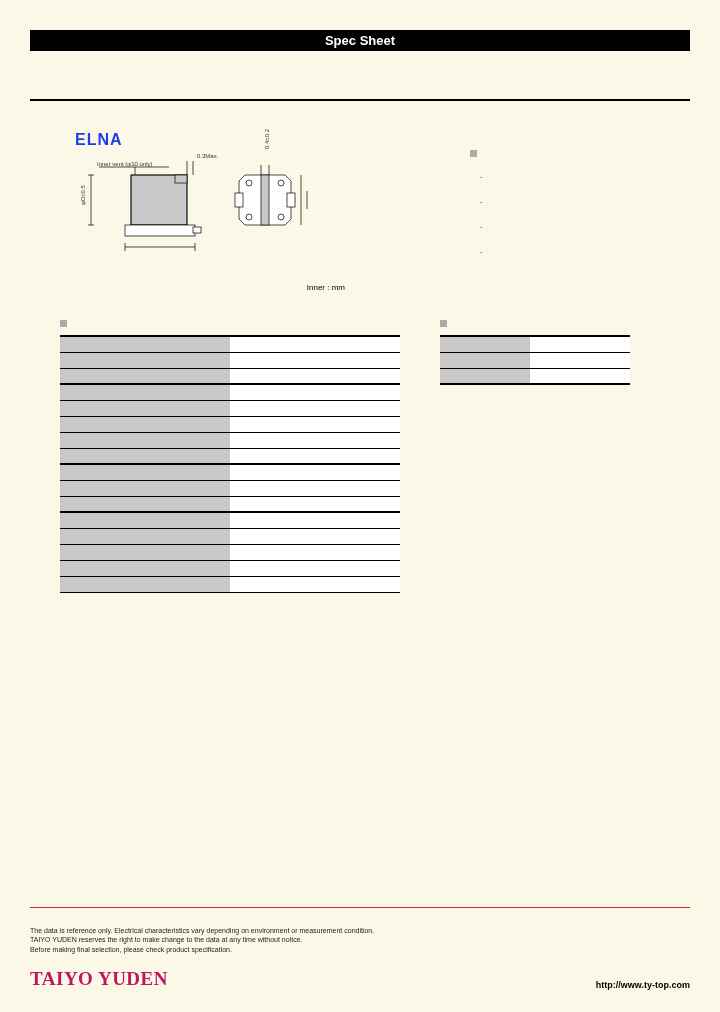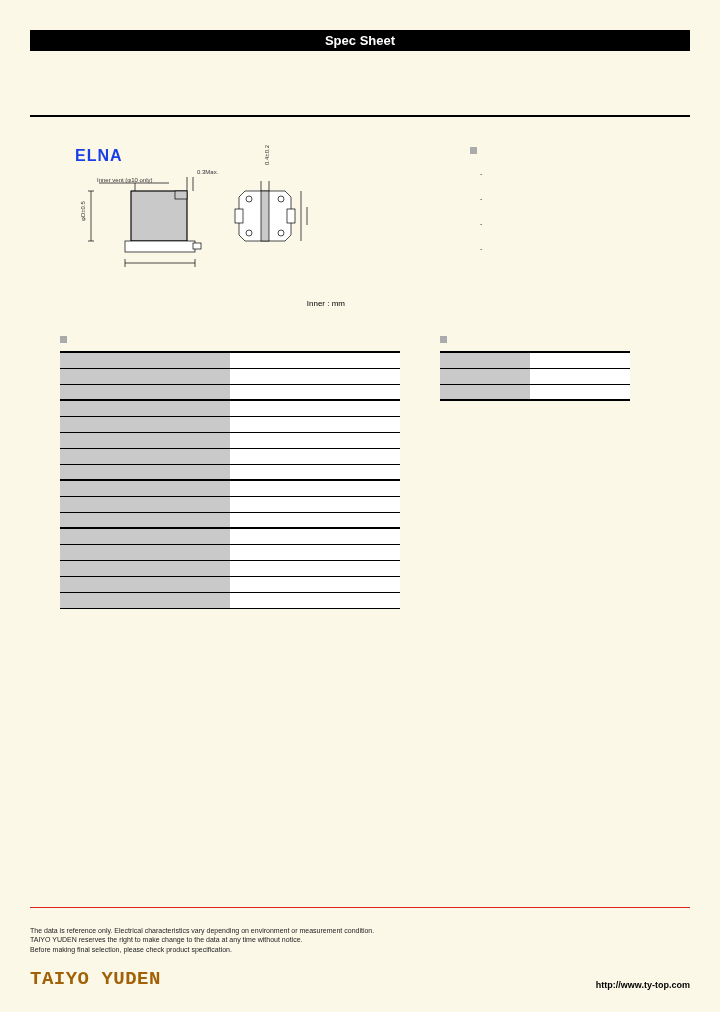--- a/index.html
+++ b/index.html
@@ -16,31 +16,32 @@
       position: relative;
       padding: 30px 30px 0 30px;
     }
     .title-bar {
       background: #000;
       color: #fff;
       text-align: center;
       padding: 3px 0;
       font-size: 13px;
       font-weight: bold;
-      margin-bottom: 64px;
+      margin-bottom: 48px;
     }
     .hr-thick {
       border: none;
       border-top: 2px solid #000;
       margin-bottom: 30px;
     }
     .upper-section {
       display: flex;
       margin-bottom: 25px;
       padding-left: 45px;
+      align-items: center;
     }
     .drawing-area {
       width: 300px;
     }
     .elna-logo {
       color: #1a3ee8;
       font-weight: bold;
       font-size: 16px;
       letter-spacing: 1px;
       margin-bottom: 8px;
@@ -135,25 +136,25 @@
       color: #222;
       line-height: 1.35;
       margin-bottom: 14px;
     }
     .footer-row {
       display: flex;
       justify-content: space-between;
       align-items: flex-end;
     }
     .taiyo-logo {
-      color: #a16207;
+      color: #be185d;
       font-weight: bold;
       font-size: 19px;
       letter-spacing: 0.5px;
-      font-family: Liberation Mono, monospace;
+      font-family: Liberation Serif, serif;
     }
     .footer-url {
       font-size: 9px;
       color: #000;
       font-weight: bold;
     }
   </style>
 </head>
 <body>
 

